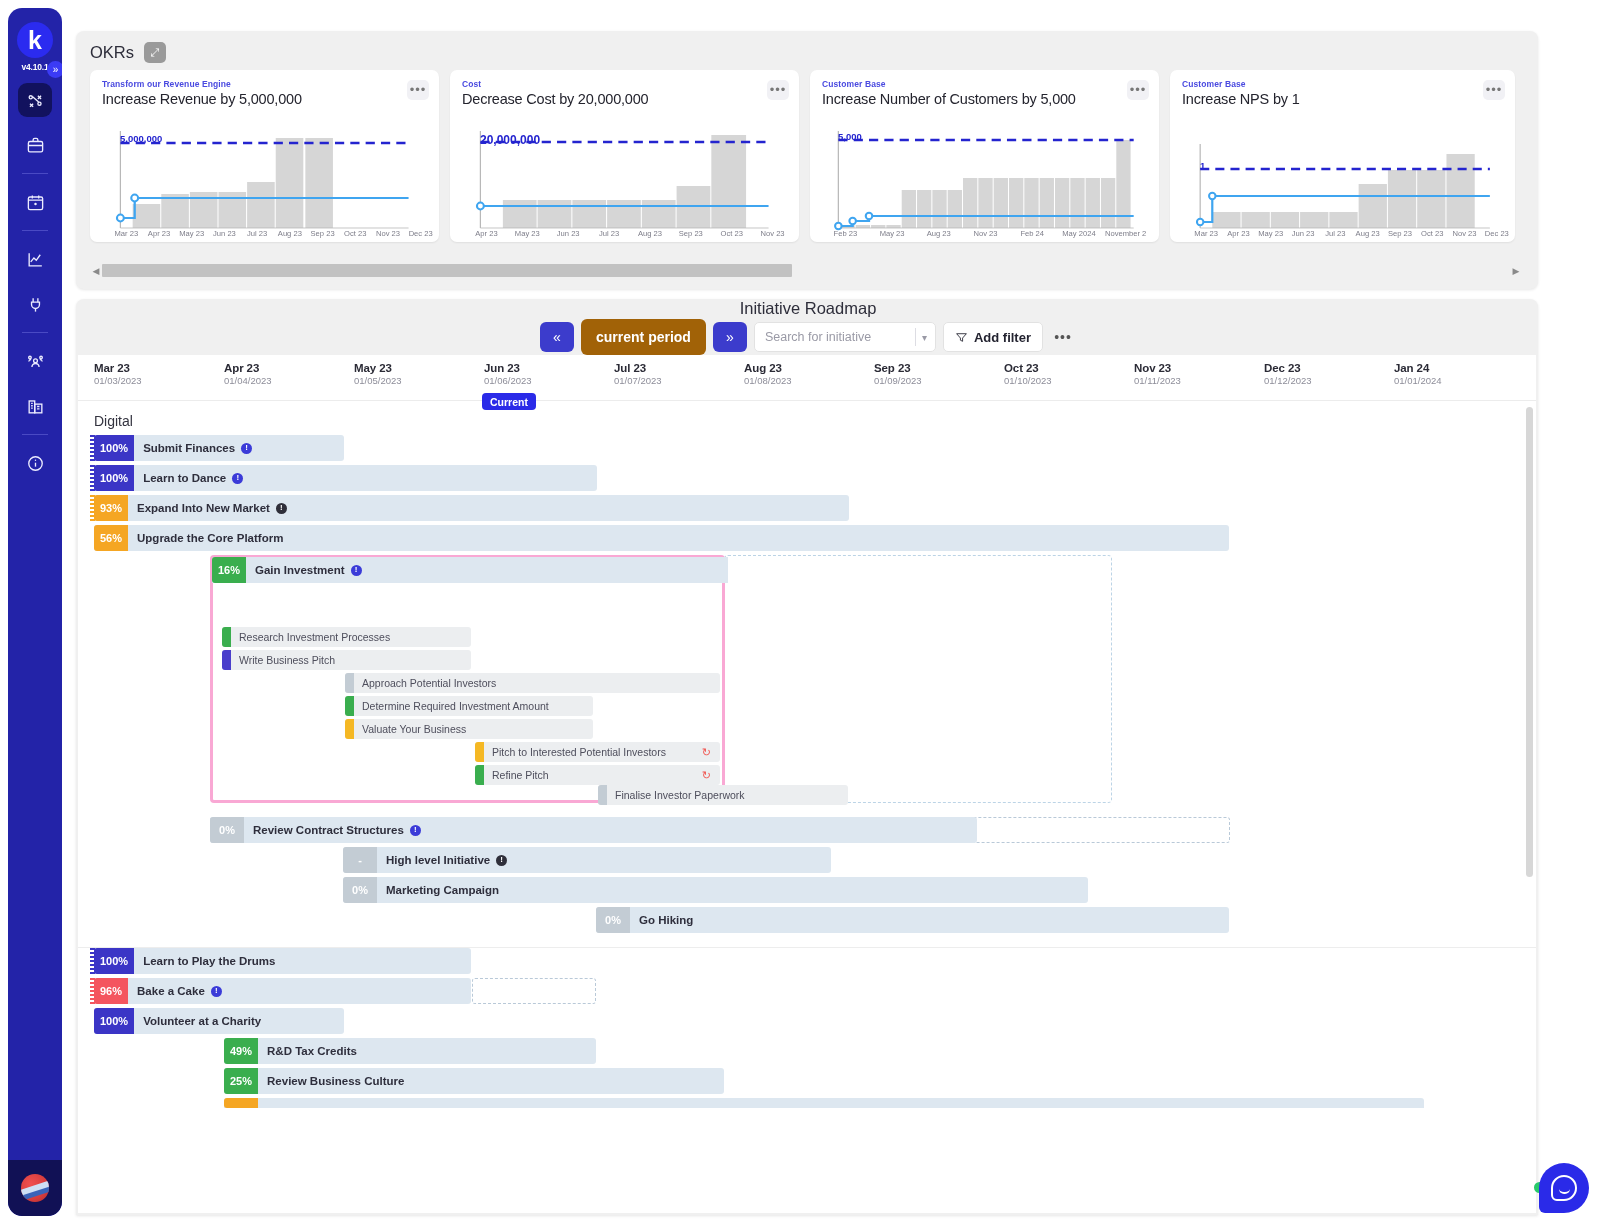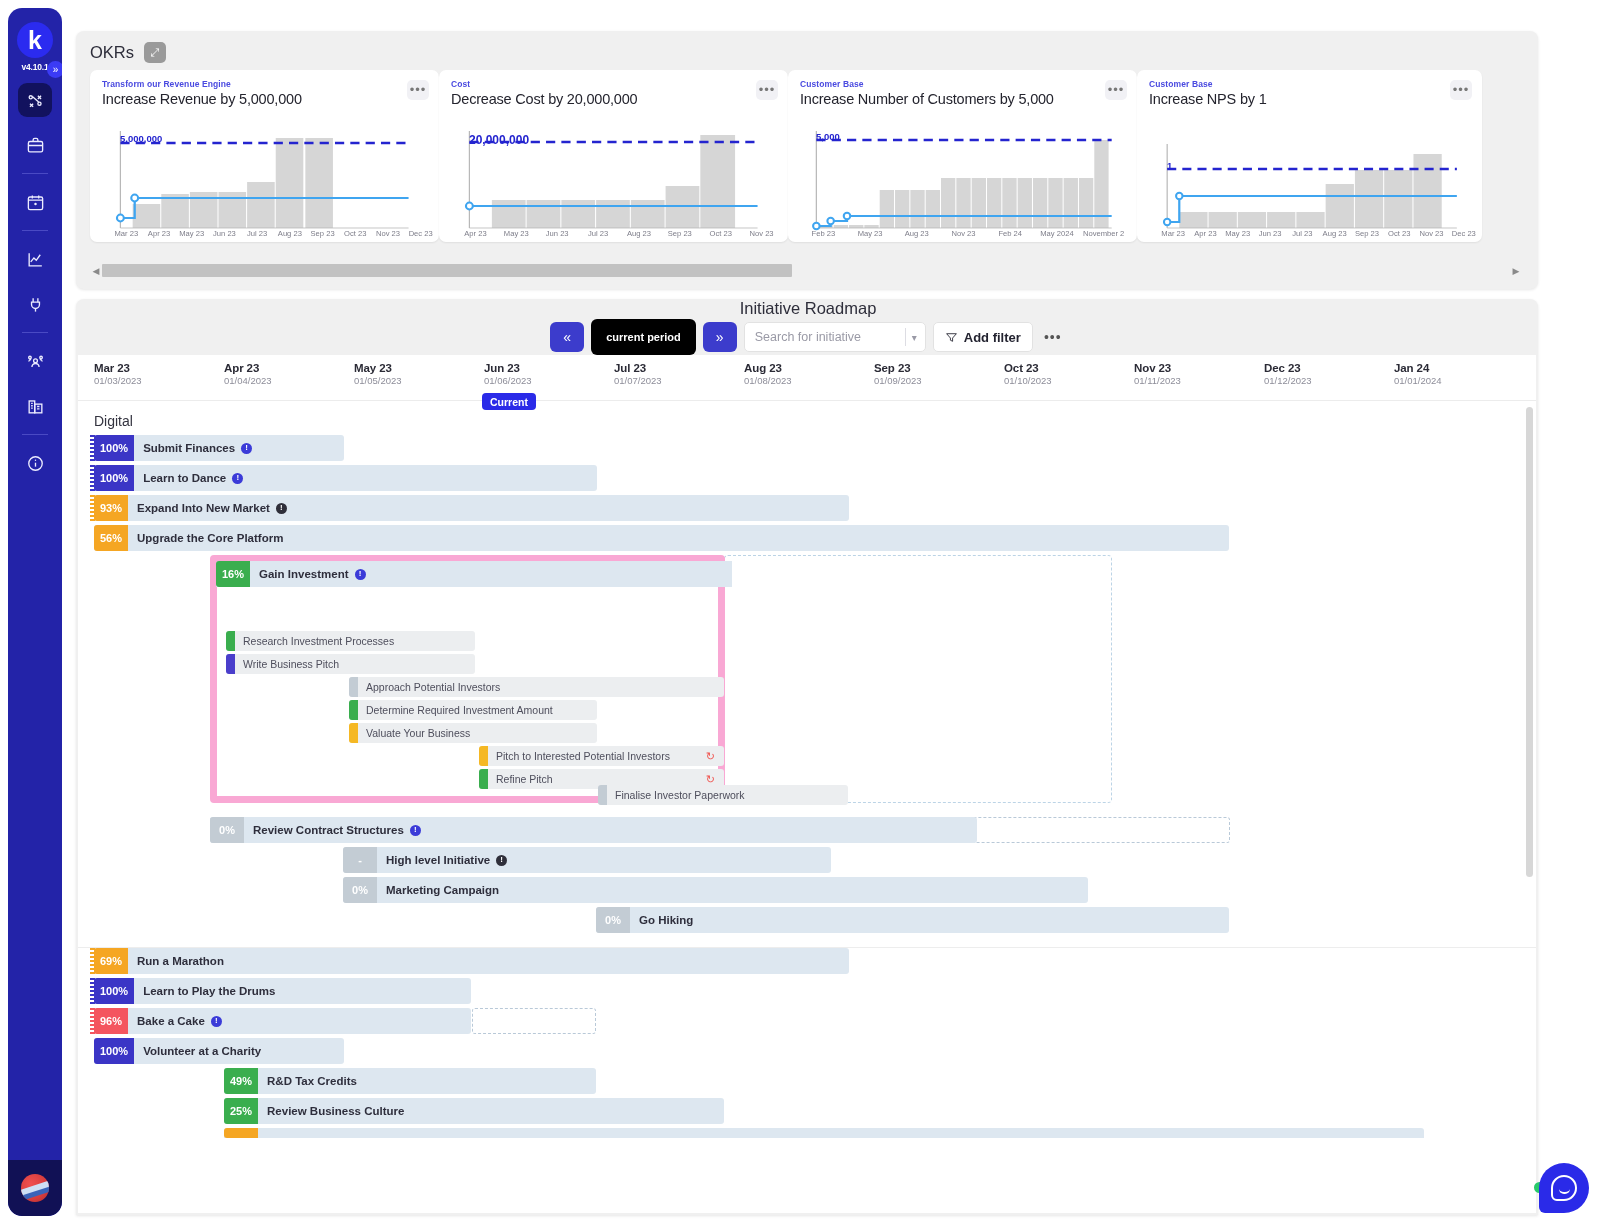--- a/index.html
+++ b/index.html
@@ -79,21 +79,21 @@
     box-shadow: 0 1px 3px rgba(0,0,0,0.10);
   }
   .okr-head { display: flex; align-items: center; gap: 10px; padding: 11px 0 0 14px; }
   .okr-title { font-size: 16.5px; color: #2d2d3a; font-weight: 500; }
   .okr-expand-btn {
     width: 22px; height: 21px; border-radius: 5px;
     background: #9a9a9a; color: #fff;
     display:flex; align-items:center; justify-content:center;
     font-size: 11px; line-height: 1;
   }
-  .okr-cards { display: flex; padding: 7px 0 0 14px; }
+  .okr-cards { display: flex; gap: 11px; padding: 7px 0 0 14px; }
   .okr-card {
     width: 349px; height: 172px;
     background: #ffffff; border-radius: 7px;
     position: relative; padding: 9px 12px 6px 12px;
     box-shadow: 0 1px 2px rgba(0,0,0,0.07);
     flex: 0 0 auto;
   }
   .okr-card.clipped { width: 345px; overflow: hidden; }
   .okr-cat { font-size: 8.5px; color: #4a4ae0; font-weight: bold; letter-spacing:.1px; }
   .okr-name { font-size: 14.5px; color: #24242e; margin-top: 2px; font-weight: 500; letter-spacing:-.2px;}
@@ -132,22 +132,22 @@
     padding: 0 14px 0 16px; justify-content: space-between; flex-direction: column;
   }
   .rm-title { font-size: 16.5px; color: #2d2d3a; font-weight: 500; }
   .rm-controls { display:flex; align-items:center; gap: 7px; }
   .nav-btn {
     width: 34px; height: 30px; border-radius: 6px; background: #3c3ccc;
     color: #fff; display:flex; align-items:center; justify-content:center;
     font-size: 14px; line-height: 1;
   }
   .period-btn {
-    height: 30px; padding: 18px 15px; border-radius: 6px; background: #000000;
-    color: #fff; display:flex; align-items:center; font-size: 11px; font-weight: bold;
+    height: 30px; padding: 18px 15px; border-radius: 6px; background: #a16207;
+    color: #fff; display:flex; align-items:center; font-size: 14px; font-weight: bold;
   }
   .search-box {
     width: 182px; height: 30px; background: #fff; border-radius: 5px;
     display:flex; align-items:center; padding: 0 4px 0 10px;
     border: 1px solid #e2e2e2;
   }
   .search-ph { flex:1; font-size: 12.5px; color: #9a9aa6; }
   .search-div { width:1px; height: 18px; background: #dddde3; margin-right: 6px;}
   .caret { color:#9a9aa6; font-size: 10px; margin-right: 4px; }
   .filter-btn {
@@ -218,21 +218,21 @@
     position:absolute; height: 26px; top: 0;
     border: 1px dashed #b9c9d8; border-radius: 3px;
   }
   .recur {
     position: absolute; right: 9px; top: 50%; transform: translateY(-50%);
     color: #f0544f; font-size: 11px;
   }
 
   
   .nested {
-    position: absolute; border: 7px solid #f9a8d4; border-radius: 4px;
+    position: absolute; border: 3px solid #f9a8d4; border-radius: 4px;
     background: #ffffff;
   }
   .nested-dash {
     position: absolute; border: 1px dashed #bcd4e6; border-radius: 4px;
     background: transparent;
   }
   .nested-title {
     font-size: 12.5px; color: #2f2f3c; font-weight: 500;
     padding: 5px 0 4px 10px;
   }
@@ -739,28 +739,20 @@
                 <span>Go Hiking</span>
               </div>
             </div>
           </div>
         </div>
 
         <div class="divider-row"></div>
 
         <div class="group">
 
-          <div class="row">
-            <div class="bar" style="left:16px; width:755px;">
-              <div class="pill zig" style="background:#f5a623;">69%</div>
-              <div class="bar-label">
-                <span>Run a Marathon</span>
-              </div>
-            </div>
-          </div>
 
           <div class="row">
             <div class="bar" style="left:16px; width:377px;">
               <div class="pill zig" style="background:#3b35c6;">100%</div>
               <div class="bar-label">
                 <span>Learn to Play the Drums</span>
               </div>
             </div>
           </div>
 

